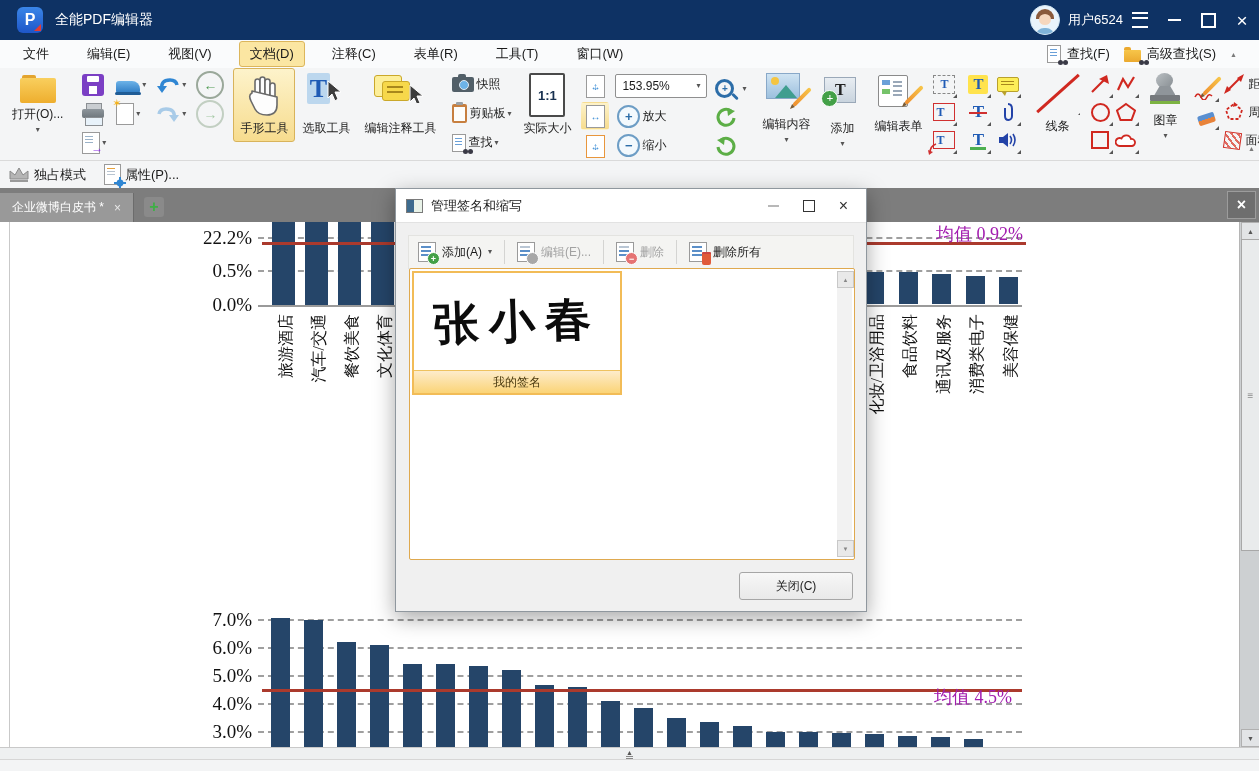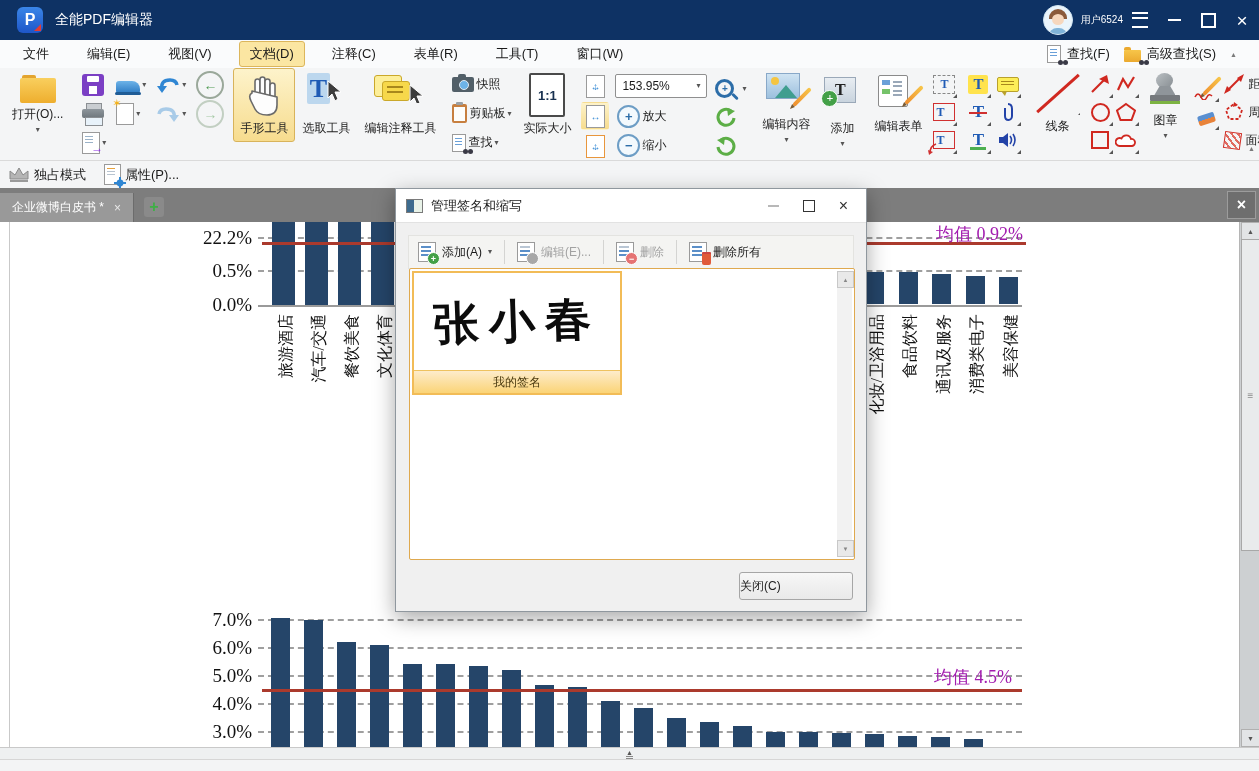--- a/index.html
+++ b/index.html
@@ -9,21 +9,21 @@
   #titlebar{position:absolute;top:0;left:0;right:0;height:40px;background:#0e3264;display:flex;align-items:center;color:#fff;}
   .applogo{width:26px;height:26px;margin-left:17px;border-radius:6px;background:linear-gradient(#3a86e8,#1e56c8);
            display:flex;align-items:center;justify-content:center;font-weight:bold;font-size:16px;color:#fff;position:relative;}
   .applogo::after{content:"";position:absolute;right:2px;bottom:2px;width:0;height:0;border-left:7px solid transparent;border-bottom:7px solid #e33b30;}
   .apptitle{margin-left:12px;font-size:14px;}
   .tb-right{margin-left:auto;display:flex;align-items:center;}
   .avatar{width:28px;height:28px;border-radius:50%;background:#eaf4fb;border:1px solid #cfe4f2;position:relative;overflow:hidden;}
   .avatar .hair{position:absolute;top:3px;left:5px;width:18px;height:10px;border-radius:9px 9px 0 0;background:#8a5a3b;}
   .avatar .face{position:absolute;top:8px;left:8px;width:12px;height:11px;border-radius:50%;background:#f6d7bd;}
   .avatar .body{position:absolute;bottom:-3px;left:5px;width:18px;height:9px;border-radius:8px 8px 0 0;background:#7fb3d8;}
-  .username{margin-left:8px;font-size:10px;}
+  .username{margin-left:8px;font-size:13px;}
   .wbtn{width:34px;height:40px;display:flex;align-items:center;justify-content:center;}
   .hamb{width:16px;height:12px;border-top:2px solid #fff;border-bottom:2px solid #fff;position:relative;}
   .hamb::after{content:"";position:absolute;left:0;top:3px;width:16px;height:2px;background:#fff;}
   .minbar{width:13px;height:2px;background:#fff;}
   .maxbox{width:11px;height:11px;border:2px solid #fff;}
   .closex{font-size:19px;line-height:1;}
   
   #menubar{position:absolute;top:40px;left:0;right:0;height:28px;background:#fafbfc;border-bottom:1px solid #e6e6e6;
            display:flex;align-items:center;font-size:13px;}
   #menu-items{display:flex;align-items:center;margin-left:10px;gap:12px;}
@@ -178,21 +178,21 @@
   .dis .licon::before{background:#b9c6d4;}
   .dlg-list{position:absolute;left:13px;top:79px;width:444px;height:290px;background:#fff;border:1px solid #dfa94f;border-radius:2px;}
   .sig-card{position:absolute;left:2px;top:2px;width:206px;height:120px;border:2px solid #f2bc57;background:#fff;display:flex;flex-direction:column;}
   .sig-area{flex:1;display:flex;align-items:center;justify-content:center;overflow:hidden;}
   .sig-text{font-family:"DejaVu Serif","Liberation Serif",serif;font-size:46px;font-weight:bold;letter-spacing:10px;transform:rotate(-2deg);color:#0c0c0c;}
   .sig-cap{height:22px;background:linear-gradient(#fdeccb,#fbd477);border-top:1px solid #eec25f;display:flex;align-items:center;justify-content:center;font-size:12px;color:#4a3a10;}
   .dlg-scroll{position:absolute;right:2px;top:2px;bottom:2px;width:15px;background:#f2f2f2;}
   .dsbtn{position:absolute;left:0;width:15px;height:15px;background:#e9e9e9;border:1px solid #c8c8c8;display:flex;align-items:center;justify-content:center;font-size:6px;color:#888;}
   .dlg-footer{position:absolute;right:13px;bottom:11px;}
   .btn-close{width:112px;height:26px;background:linear-gradient(#f7f7f7,#e9e9e9);border:1px solid #a6a6a6;border-radius:3px;
-             display:flex;align-items:center;font-size:12px;color:#222;}
+             display:flex;align-items:center;justify-content:center;font-size:12px;color:#222;}
 </style>
 </head>
 <body>
 
 <div id="root">
 
   <div id="titlebar">
     <div class="applogo">P</div>
     <div class="apptitle">全能PDF编辑器</div>
     <div class="tb-right">
@@ -673,21 +673,21 @@
         <div class="ytick" style="left: 190px; top: 386.5px;">7.0%</div>
         <div class="hgrid" style="left: 258px; width: 764px; top: 424.5px;"></div>
         <div class="ytick" style="left: 190px; top: 414.5px;">6.0%</div>
         <div class="hgrid" style="left: 258px; width: 764px; top: 452.5px;"></div>
         <div class="ytick" style="left: 190px; top: 442.5px;">5.0%</div>
         <div class="hgrid" style="left: 258px; width: 764px; top: 480.5px;"></div>
         <div class="ytick" style="left: 190px; top: 470.5px;">4.0%</div>
         <div class="hgrid" style="left: 258px; width: 764px; top: 508.5px;"></div>
         <div class="ytick" style="left: 190px; top: 498.5px;">3.0%</div>
         <div class="meanline" style="left: 262px; width: 760px; top: 466.5px;"></div>
-        <div class="meanlbl" style="left: 934px; top: 443px;">均值 4.5%</div>
+        <div class="meanlbl" style="left: 934px; top: 463px;">均值 4.5%</div>
         <div class="bar" style="left: 271px; width: 19px; top: 396.1px; height: 130.9px;"></div>
         <div class="bar" style="left: 304px; width: 19px; top: 397.5px; height: 129.5px;"></div>
         <div class="bar" style="left: 337px; width: 19px; top: 419.9px; height: 107.1px;"></div>
         <div class="bar" style="left: 370px; width: 19px; top: 422.7px; height: 104.3px;"></div>
         <div class="bar" style="left: 403px; width: 19px; top: 442.3px; height: 84.7px;"></div>
         <div class="bar" style="left: 436px; width: 19px; top: 442.3px; height: 84.7px;"></div>
         <div class="bar" style="left: 469px; width: 19px; top: 443.7px; height: 83.3px;"></div>
         <div class="bar" style="left: 502px; width: 19px; top: 447.9px; height: 79.1px;"></div>
         <div class="bar" style="left: 535px; width: 19px; top: 463.3px; height: 63.7px;"></div>
         <div class="bar" style="left: 568px; width: 19px; top: 464.7px; height: 62.3px;"></div>

